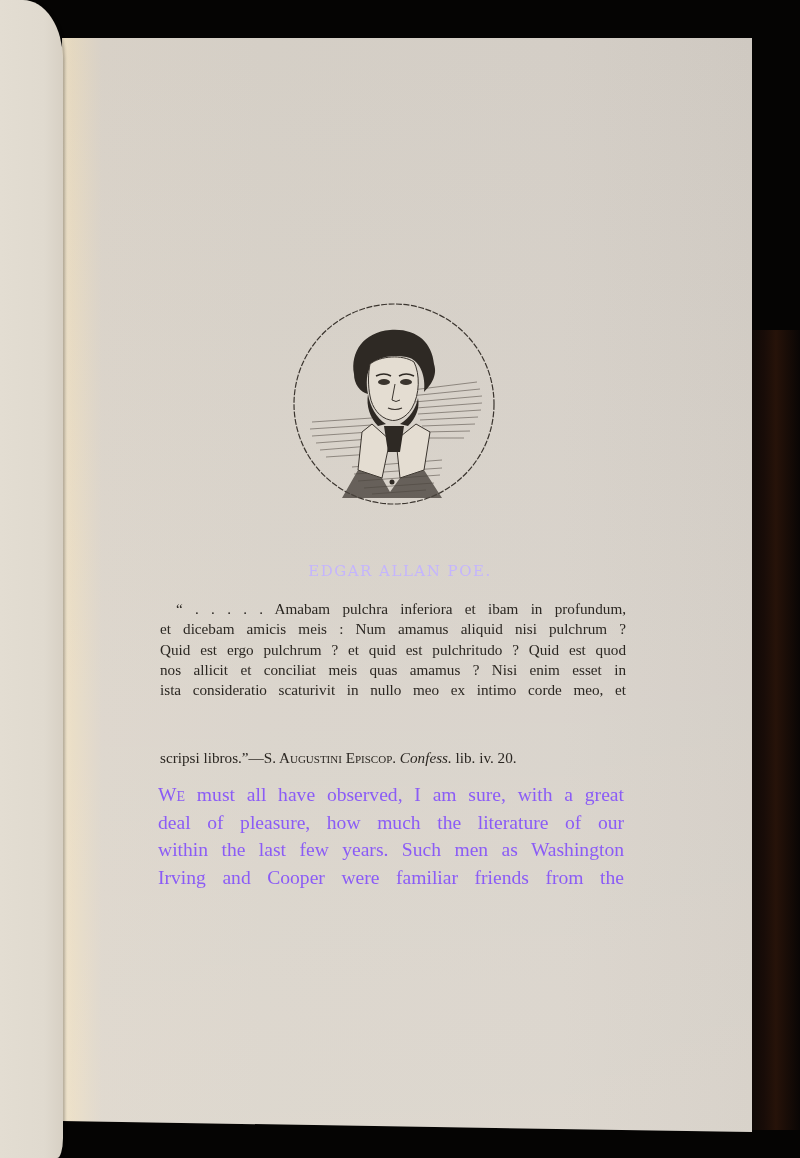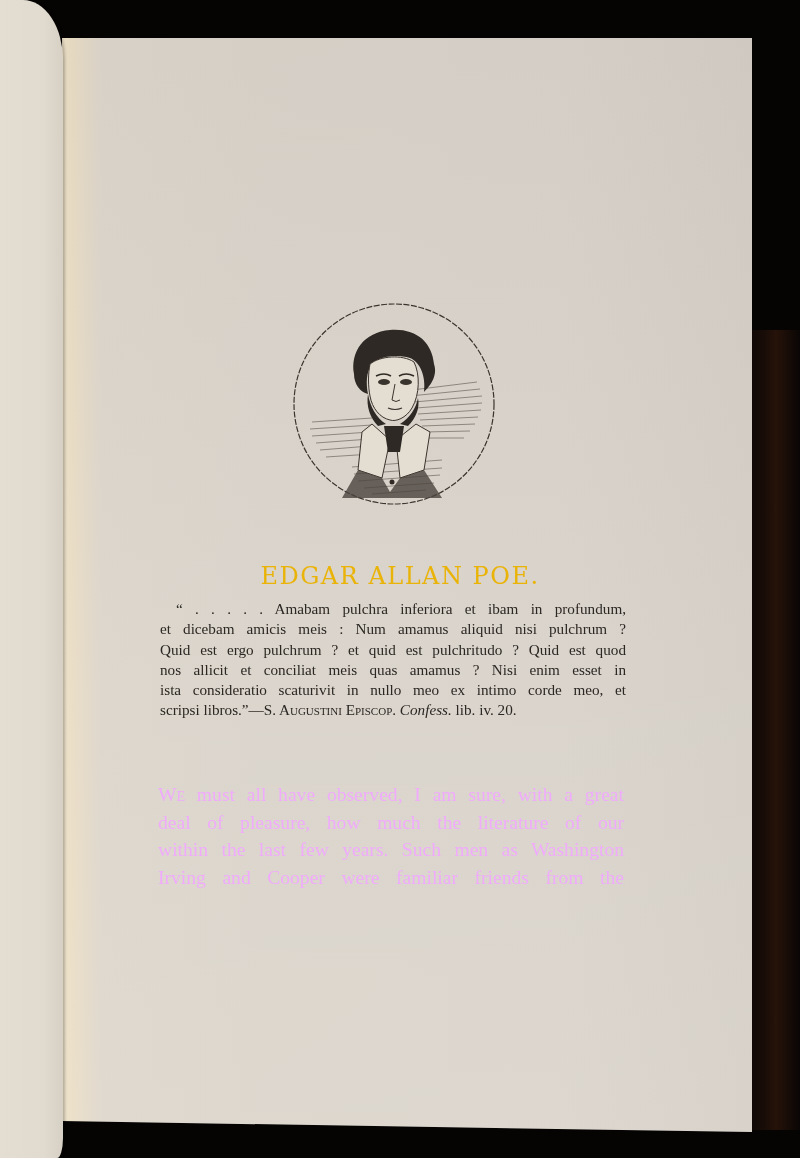--- a/index.html
+++ b/index.html
@@ -28,37 +28,37 @@
     border-bottom-right-radius:6px 20px;
     box-shadow: 2px 0 3px rgba(0,0,0,0.25);
   }
   .portrait {
     position:absolute; left:292px; top:302px; width:204px; height:204px;
   }
   .portrait svg { width:100%; height:100%; }
   .title {
     position:absolute; left:150px; width:500px; top:562px;
     text-align:center;
-    font-family:"DejaVu Serif", serif; font-size:24px; letter-spacing:1.5px;
-    color:#eab308;
+    font-family:"DejaVu Serif", serif; font-size:15px; letter-spacing:1.5px;
+    color:#c4b5fd;
   }
   .epigraph {
     position:absolute; left:160px; width:466px; top:599px;
     font-family:"Liberation Serif", serif; font-size:15.2px; line-height:20.3px;
     color:#2b2722; text-align:justify; text-align-last:justify;
   }
   .epigraph .line { display:block; white-space:nowrap; text-align:justify; text-align-last:justify; }
   .epigraph .line.indent { padding-left:16px; }
-  .epigraph .line.last { text-align-last:left; }
+  .epigraph .line.last { text-align-last:left;margin-top:48px; }
   .sc { font-variant:small-caps; }
   .it { font-style:italic; }
   .body-text {
     position:absolute; left:158px; width:466px; top:781px;
     font-family:"Liberation Serif", serif; font-size:19.6px; line-height:27.6px;
-    color:#f0abfc;
+    color:#8b5cf6;
   }
   .body-text .line { display:block; white-space:nowrap; text-align:justify; text-align-last:justify; }
 </style>
 </head>
 <body>
 
 <div class="bg-binding"></div>
 
 <div class="page">
 </div>

